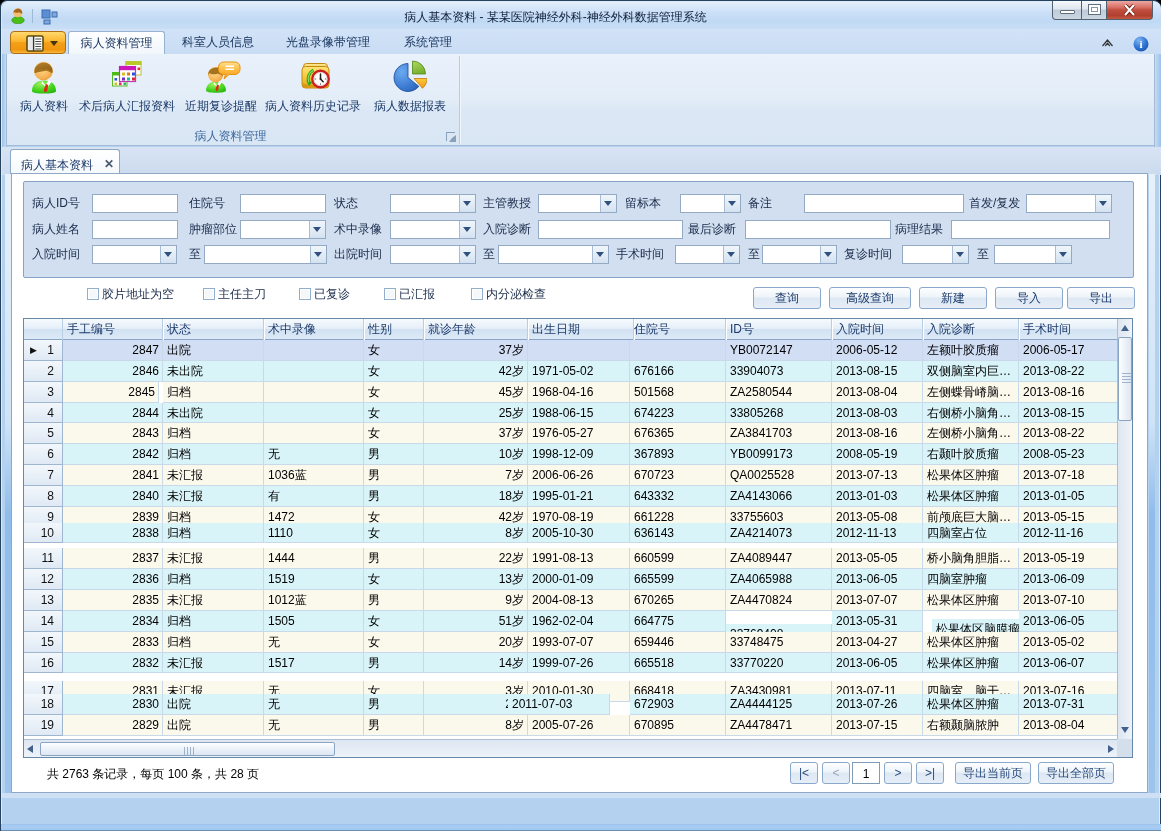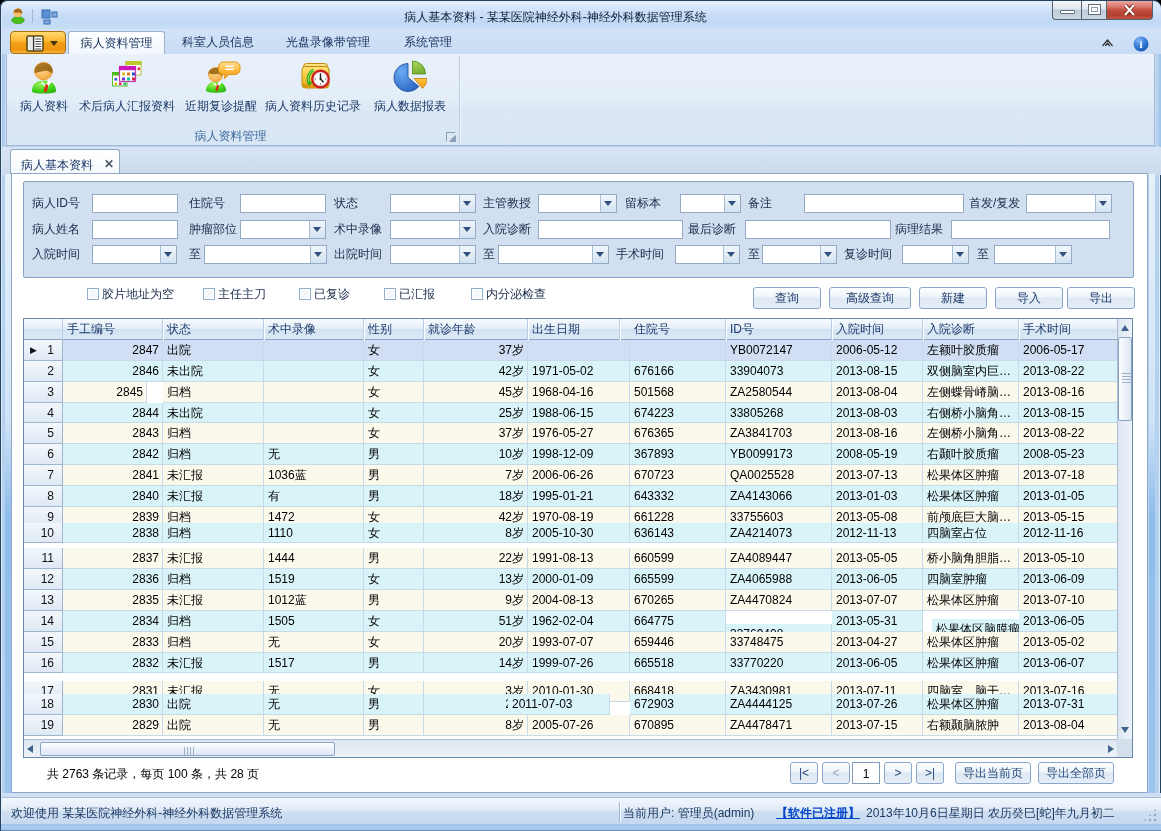--- a/index.html
+++ b/index.html
@@ -424,21 +424,21 @@
       <div class="btn" style="left:983px;width:68px;">导入</div>
       <div class="btn" style="left:1055px;width:68px;">导出</div>
     <div id="grid">
       <div id="ghdr">
           <div class="rhh"></div>
           <div class="hc" style="left:39px;width:100px;">手工编号</div>
           <div class="hc" style="left:139px;width:101px;">状态</div>
           <div class="hc" style="left:240px;width:100px;">术中录像</div>
           <div class="hc" style="left:340px;width:60px;">性别</div>
           <div class="hc" style="left:400px;width:104px;">就诊年龄</div>
-          <div class="hc" style="left:504px;width:92px;">出生日期</div>
+          <div class="hc" style="left:504px;width:106px;">出生日期</div>
           <div class="hc" style="left:606px;width:96px;">住院号</div>
           <div class="hc" style="left:702px;width:106px;">ID号</div>
           <div class="hc" style="left:808px;width:91px;">入院时间</div>
           <div class="hc" style="left:899px;width:96px;">入院诊断</div>
           <div class="hc" style="left:995px;width:99px;">手术时间</div>
         </div>
       <div class="gr sel" style="top:21px;height:21px;">
           <div class="rh">
             <span class="arr">▶</span>
             <span class="rn">1</span>
@@ -468,21 +468,21 @@
           <div class="c " style="left:606px;width:96px;">676166</div>
           <div class="c " style="left:702px;width:106px;">33904073</div>
           <div class="c " style="left:808px;width:91px;">2013-08-15</div>
           <div class="c " style="left:899px;width:96px;">双侧脑室内巨…</div>
           <div class="c " style="left:995px;width:99px;">2013-08-22</div>
         </div>
         <div class="gr cr" style="top:63px;height:21px;">
           <div class="rh">
             <span class="rn">3</span>
           </div>
-          <div class="c ar" style="left:39px;width:84px;">2845</div>
+          <div class="c ar" style="left:39px;width:96px;">2845</div>
           <div class="c " style="left:139px;width:101px;">归档</div>
           <div class="c " style="left:240px;width:100px;"></div>
           <div class="c " style="left:340px;width:60px;">女</div>
           <div class="c ar" style="left:400px;width:104px;">45岁</div>
           <div class="c " style="left:504px;width:102px;">1968-04-16</div>
           <div class="c " style="left:606px;width:96px;">501568</div>
           <div class="c " style="left:702px;width:106px;">ZA2580544</div>
           <div class="c " style="left:808px;width:91px;">2013-08-04</div>
           <div class="c " style="left:899px;width:96px;">左侧蝶骨嵴脑…</div>
           <div class="c " style="left:995px;width:99px;">2013-08-16</div>
@@ -606,21 +606,21 @@
           <div class="c ar" style="left:39px;width:100px;">2837</div>
           <div class="c " style="left:139px;width:101px;">未汇报</div>
           <div class="c " style="left:240px;width:100px;">1444</div>
           <div class="c " style="left:340px;width:60px;">男</div>
           <div class="c ar" style="left:400px;width:104px;">22岁</div>
           <div class="c " style="left:504px;width:102px;">1991-08-13</div>
           <div class="c " style="left:606px;width:96px;">660599</div>
           <div class="c " style="left:702px;width:106px;">ZA4089447</div>
           <div class="c " style="left:808px;width:91px;">2013-05-05</div>
           <div class="c " style="left:899px;width:96px;">桥小脑角胆脂…</div>
-          <div class="c " style="left:995px;width:99px;">2013-05-10</div>
+          <div class="c " style="left:995px;width:99px;">2013-05-19</div>
         </div>
         <div class="gr cy" style="top:250px;height:21px;">
           <div class="rh">
             <span class="rn">12</span>
           </div>
           <div class="c ar" style="left:39px;width:100px;">2836</div>
           <div class="c " style="left:139px;width:101px;">归档</div>
           <div class="c " style="left:240px;width:100px;">1519</div>
           <div class="c " style="left:340px;width:60px;">女</div>
           <div class="c ar" style="left:400px;width:104px;">13岁</div>
@@ -761,21 +761,13 @@
     </div>
     <div id="cnt">共 2763 条记录，每页 100 条，共 28 页</div>
     <div class="nbtn" style="left:778px;width:28px;">|&lt;</div>
     <div class="nbtn dis" style="left:810px;width:28px;">&lt;</div>
     <div id="pgnum">1</div>
     <div class="nbtn" style="left:872px;width:28px;">&gt;</div>
     <div class="nbtn" style="left:904px;width:28px;">&gt;|</div>
     <div class="nbtn" style="left:943px;width:76px;">导出当前页</div>
     <div class="nbtn" style="left:1026px;width:76px;">导出全部页</div>
   </div>
-  <div id="status">
-    <div class="l">欢迎使用 某某医院神经外科-神经外科数据管理系统</div>
-    <div class="sep"></div>
-    <div class="r1">当前用户: 管理员(admin)</div>
-    <div class="reg">【软件已注册】</div>
-    <div class="r2">2013年10月6日星期日 农历癸巳[蛇]年九月初二</div>
-    <div id="grip"></div>
-  </div>
   <div id="botborder"></div>
 </div>
 </body></html>

